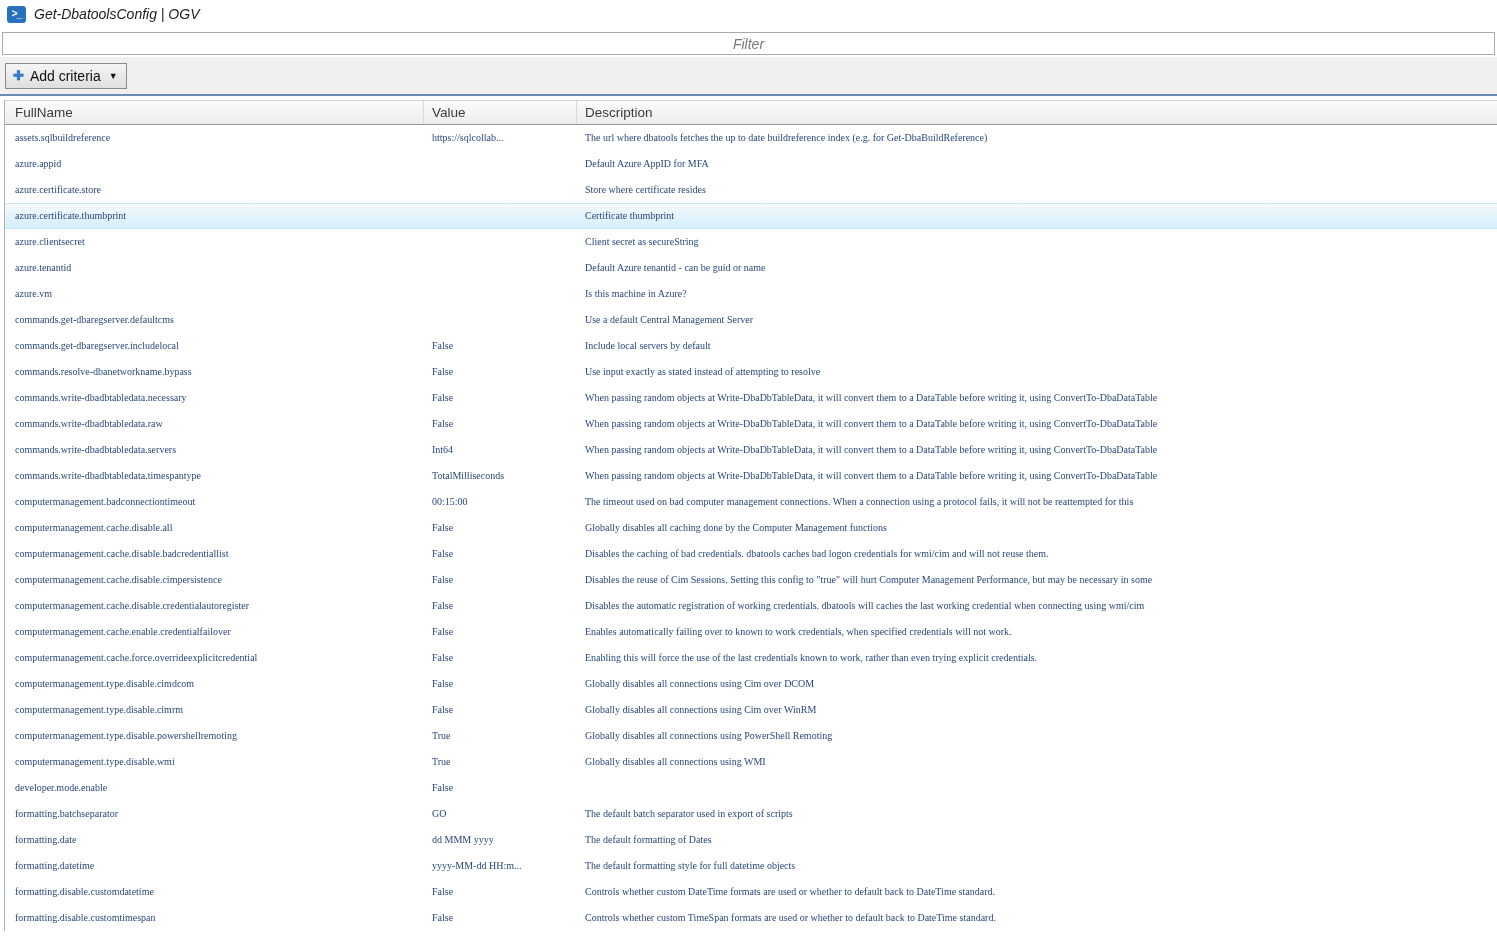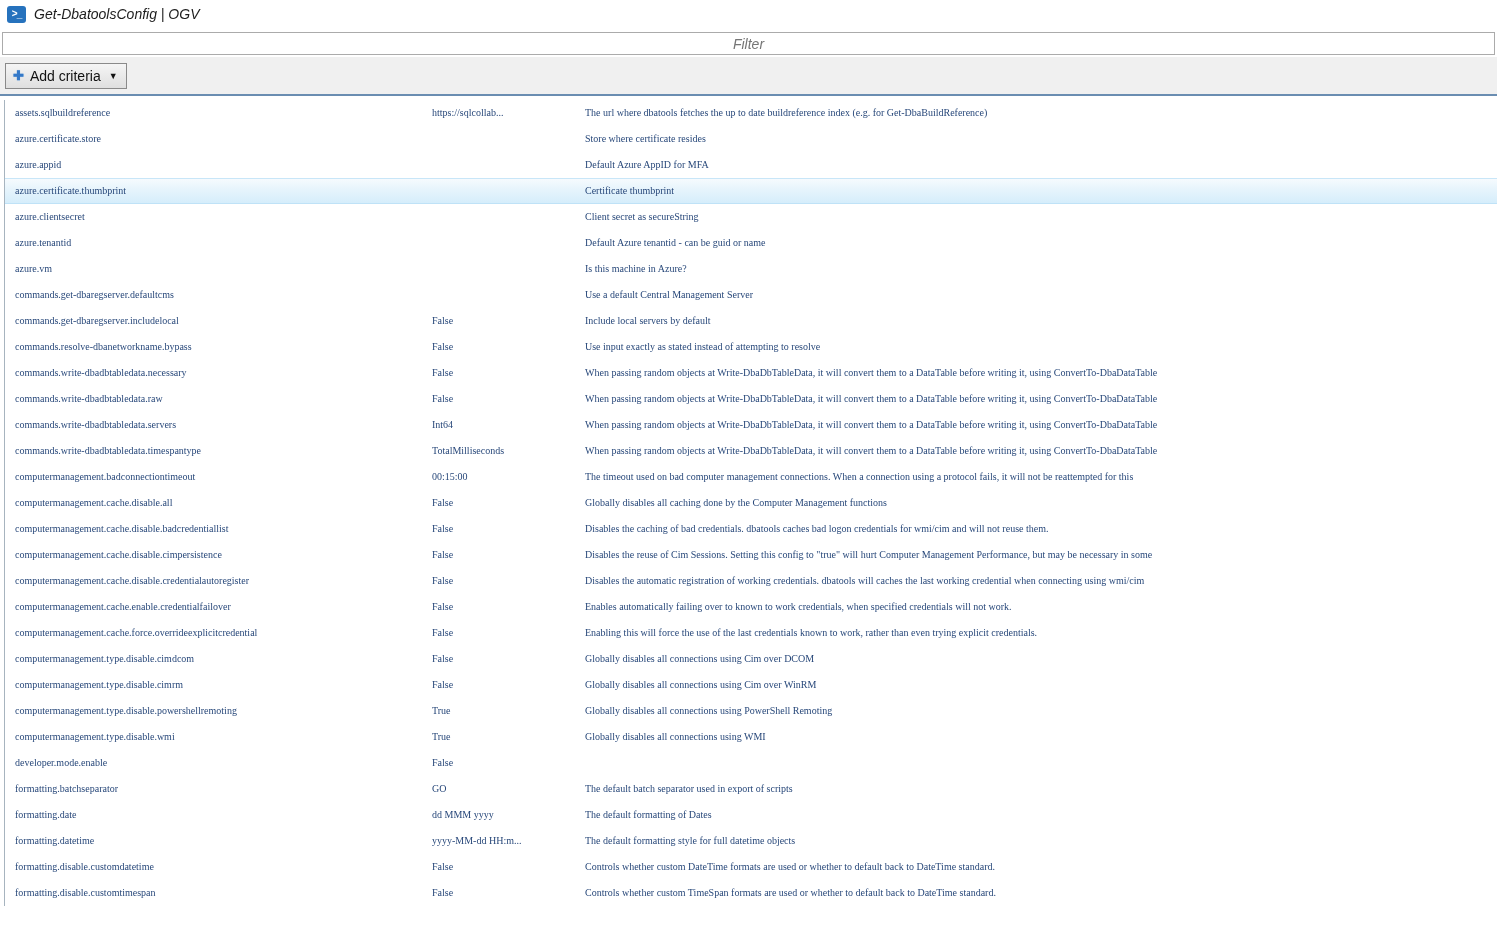--- a/index.html
+++ b/index.html
@@ -155,37 +155,42 @@
   <button class="add-criteria-btn">
     <span class="plus-icon">✚</span>
     <span>Add criteria</span>
     <span class="caret-icon">▼</span>
   </button>
 </div>
 
 <div class="blue-sep"></div>
 
 <div class="grid">
+  <div class="grid-header">
+    <div class="hcell hc1">FullName</div>
+    <div class="hcell hc2">Value</div>
+    <div class="hcell hc3">Description</div>
+  </div>
   <div class="grid-rows" id="grid-rows">
   <div class="grid-row">
     <div class="cell c1">assets.sqlbuildreference</div>
     <div class="cell c2">https://sqlcollab...</div>
     <div class="cell c3">The url where dbatools fetches the up to date buildreference index (e.g. for Get-DbaBuildReference)</div>
   </div>
 
   <div class="grid-row">
+    <div class="cell c1">azure.appid</div>
+    <div class="cell c2"></div>
+    <div class="cell c3">Default Azure AppID for MFA</div>
+  </div>
+
+  <div class="grid-row">
     <div class="cell c1">azure.certificate.store</div>
     <div class="cell c2"></div>
     <div class="cell c3">Store where certificate resides</div>
-  </div>
-
-  <div class="grid-row">
-    <div class="cell c1">azure.appid</div>
-    <div class="cell c2"></div>
-    <div class="cell c3">Default Azure AppID for MFA</div>
   </div>
 
   <div class="grid-row selected">
     <div class="cell c1">azure.certificate.thumbprint</div>
     <div class="cell c2"></div>
     <div class="cell c3">Certificate thumbprint</div>
   </div>
 
   <div class="grid-row">
     <div class="cell c1">azure.clientsecret</div>

